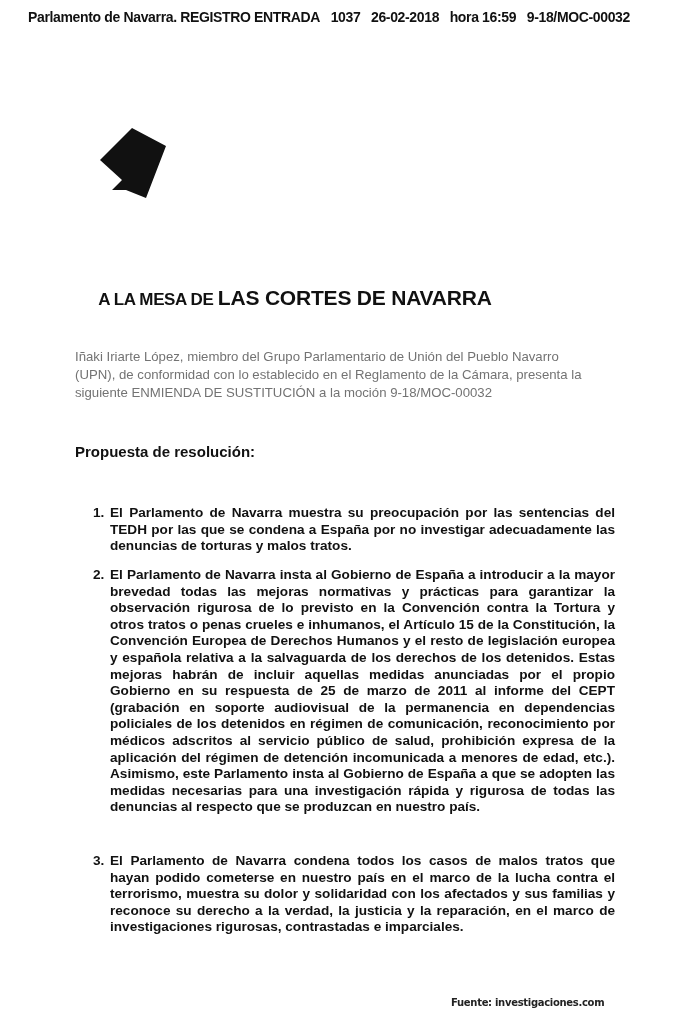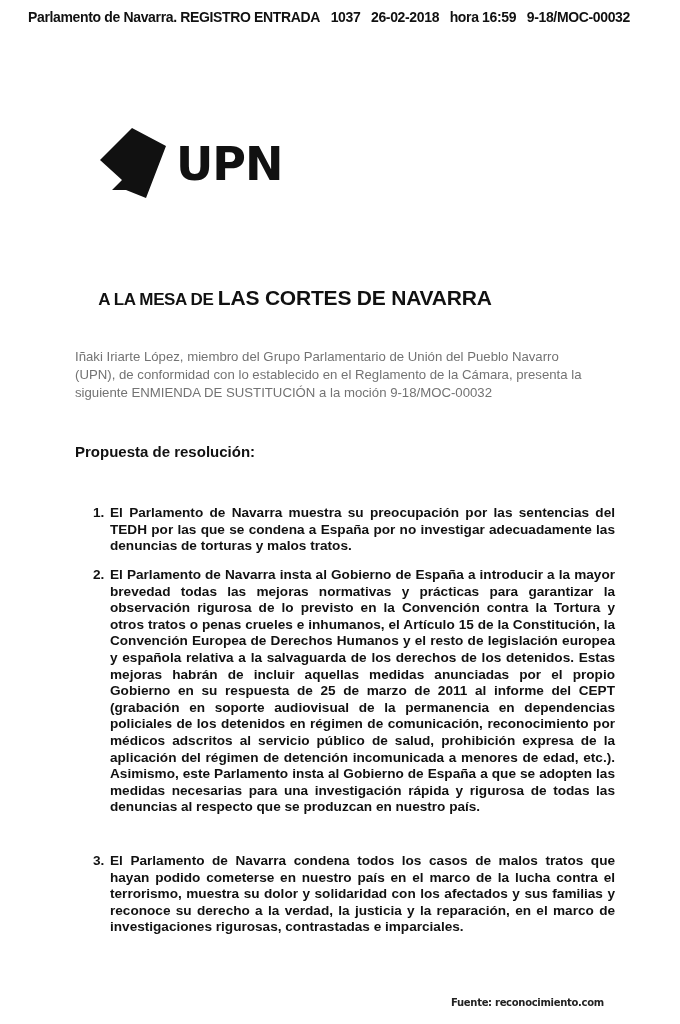--- a/index.html
+++ b/index.html
@@ -30,21 +30,20 @@
   <span>1037</span>
   <span>26-02-2018</span>
   <span>hora 16:59</span>
   <span>9-18/MOC-00032</span>
 </div>
 
 <div class="logo">
   <svg width="70" height="72" viewBox="0 0 70 72">
     <polygon points="32,0 66,18 46,70 26,62 12,62 22,52 0,32" fill="#111"></polygon>
   </svg>
-  <div class="logo-text">UPN</div>
 </div>
 
 <div class="title">
   <span class="small">A LA MESA DE</span>
   <span class="big">LAS CORTES DE NAVARRA</span>
 </div>
 
 <div class="intro">Iñaki Iriarte López, miembro del Grupo Parlamentario de Unión del Pueblo Navarro (UPN), de conformidad con lo establecido en el Reglamento de la Cámara, presenta la siguiente ENMIENDA DE SUSTITUCIÓN a la moción 9-18/MOC-00032</div>
 
 <div class="section-heading">Propuesta de resolución:</div>
@@ -57,13 +56,13 @@
 <div class="item item2">
   <span class="num">2.</span>
   <div class="text">El Parlamento de Navarra insta al Gobierno de España a introducir a la mayor brevedad todas las mejoras normativas y prácticas para garantizar la observación rigurosa de lo previsto en la Convención contra la Tortura y otros tratos o penas crueles e inhumanos, el Artículo 15 de la Constitución, la Convención Europea de Derechos Humanos y el resto de legislación europea y española relativa a la salvaguarda de los derechos de los detenidos. Estas mejoras habrán de incluir aquellas medidas anunciadas por el propio Gobierno en su respuesta de 25 de marzo de 2011 al informe del CEPT (grabación en soporte audiovisual de la permanencia en dependencias policiales de los detenidos en régimen de comunicación, reconocimiento por médicos adscritos al servicio público de salud, prohibición expresa de la aplicación del régimen de detención incomunicada a menores de edad, etc.). Asimismo, este Parlamento insta al Gobierno de España a que se adopten las medidas necesarias para una investigación rápida y rigurosa de todas las denuncias al respecto que se produzcan en nuestro país.</div>
 </div>
 
 <div class="item item3">
   <span class="num">3.</span>
   <div class="text">El Parlamento de Navarra condena todos los casos de malos tratos que hayan podido cometerse en nuestro país en el marco de la lucha contra el terrorismo, muestra su dolor y solidaridad con los afectados y sus familias y reconoce su derecho a la verdad, la justicia y la reparación, en el marco de investigaciones rigurosas, contrastadas e imparciales.</div>
 </div>
 
-<div class="source">Fuente: reconocimiento.com</div>
+<div class="source">Fuente: investigaciones.com</div>
 
 </body></html>

